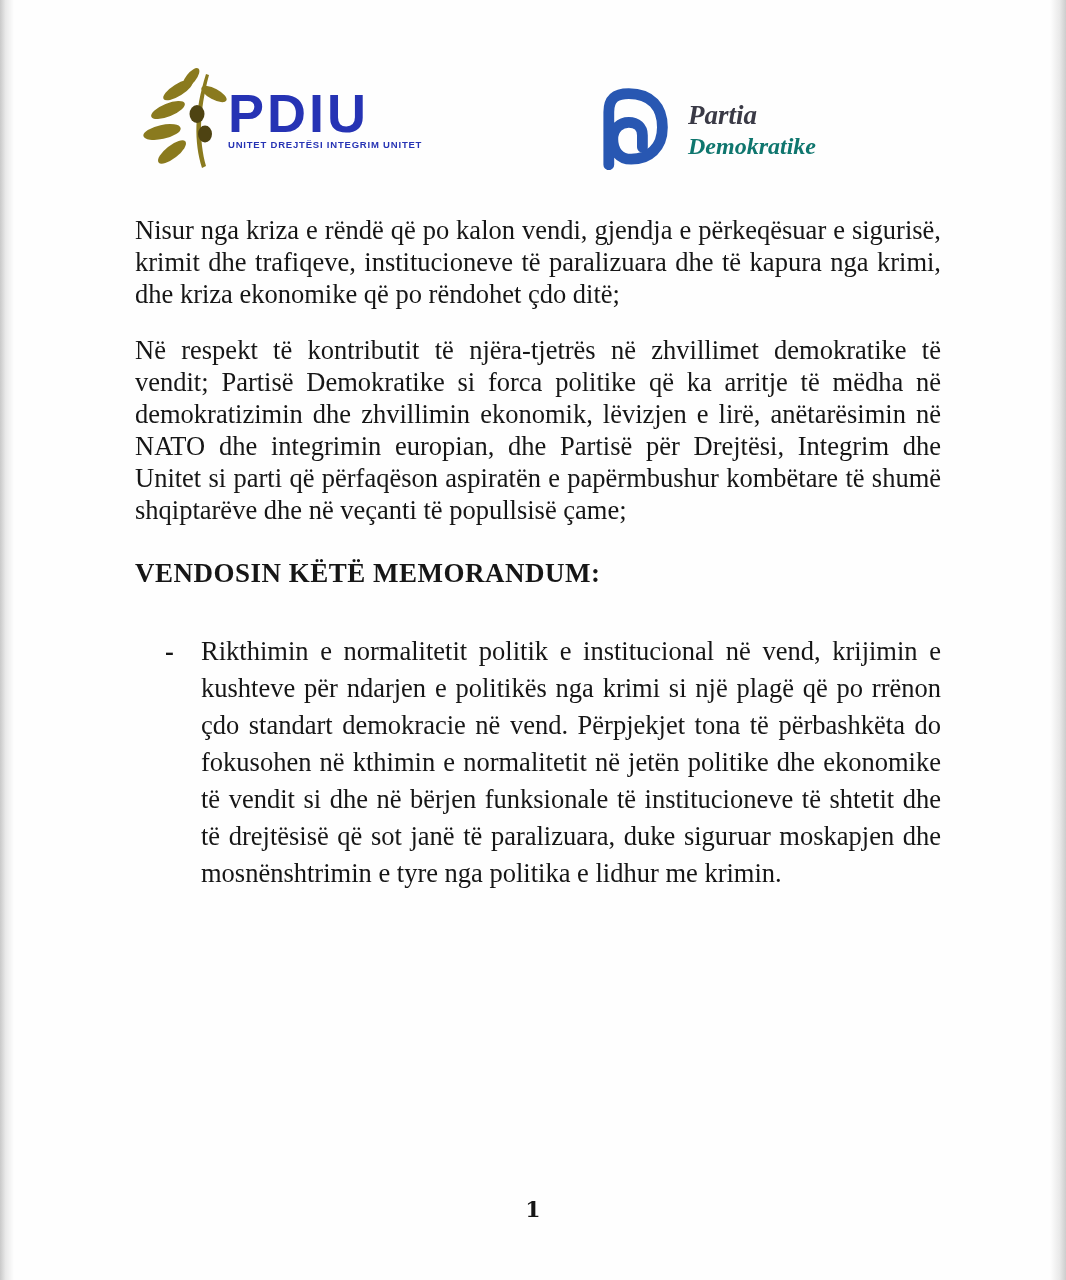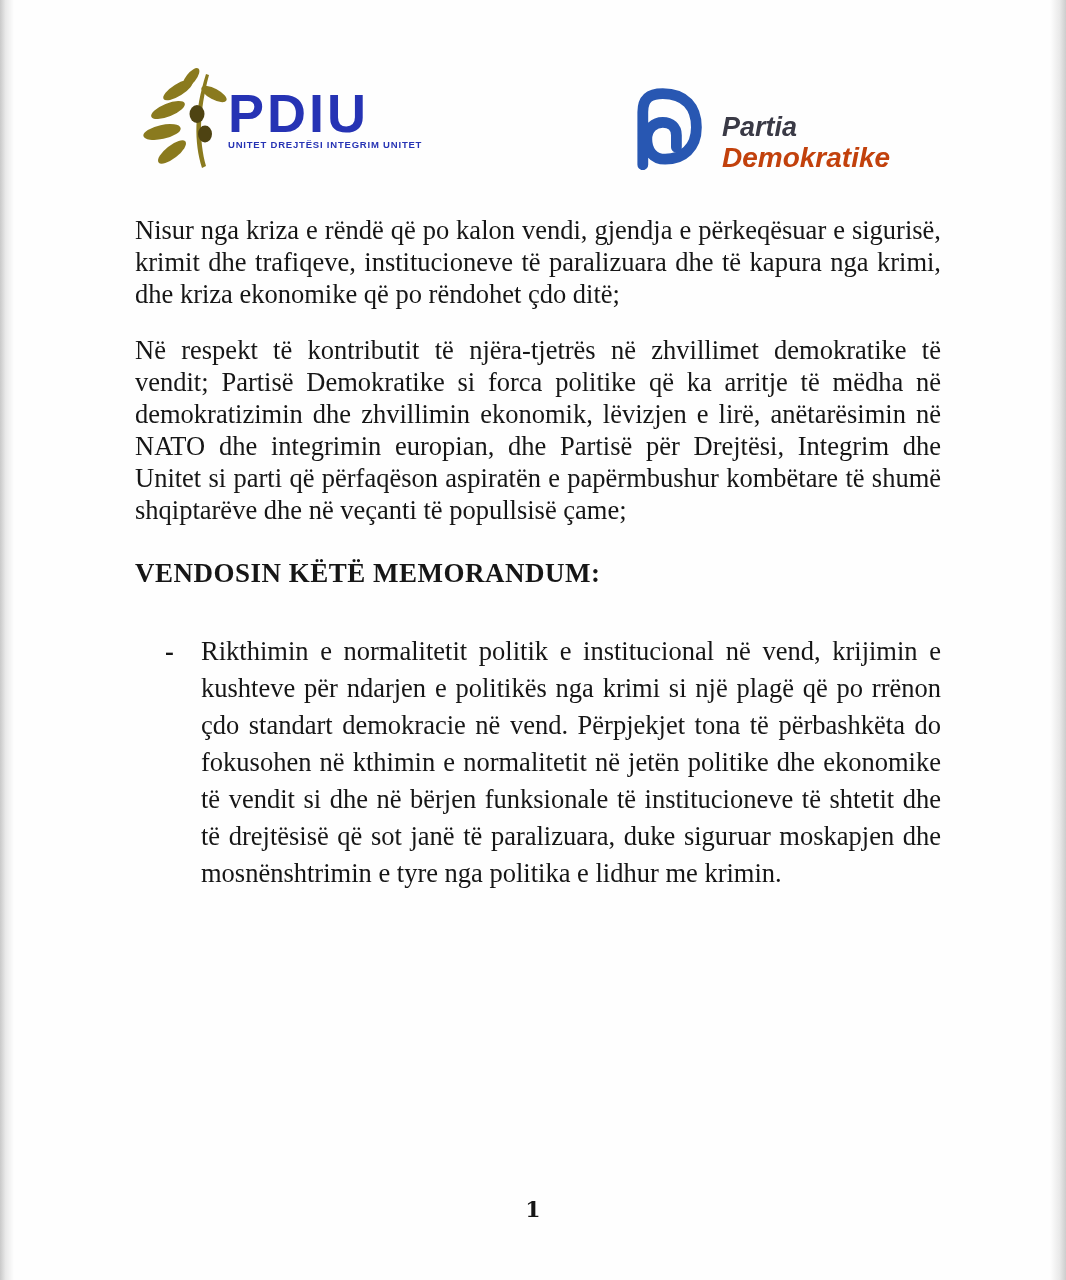--- a/index.html
+++ b/index.html
@@ -36,33 +36,33 @@
   .pdiu-textblock { margin-top: 22px; }
   .pdiu-acronym {
     font-size: 54px; line-height: 50px; font-weight: bold;
     letter-spacing: 3px; color: #2633b4;
   }
   .pdiu-tagline {
     font-size: 9.5px; font-weight: bold; letter-spacing: 0.8px;
     color: #2633b4; margin-top: 1px; white-space: nowrap;
   }
   .pd-logo {
-    position: absolute; left: 626px; top: 86px;
-    display: flex; align-items: flex-end;
-    font-family: Liberation Sans, sans-serif;
+    position: absolute; left: 592px; top: 86px;
+    display: flex; align-items: center;
+    font-family: Liberation Serif, serif;
   }
   .pd-mark { flex: 0 0 auto; }
   .pd-textblock { margin-left: 16px; margin-top: 2px; }
   .pd-line1 {
     font-size: 27px; font-style: italic; font-weight: 600;
     color: #3a3a46; line-height: 30px;
   }
   .pd-line2 {
-    font-size: 28px; font-style: italic; font-weight: bold;
-    color: #c2410c; line-height: 32px;
+    font-size: 24px; font-style: italic; font-weight: bold;
+    color: #0f766e; line-height: 32px;
   }
 
   
   .content {
     position: absolute; left: 135px; top: 214px; width: 806px;
   }
   .para {
     font-size: 26.5px; line-height: 32px;
     text-align: justify; margin: 0 0 24px 0;
   }

